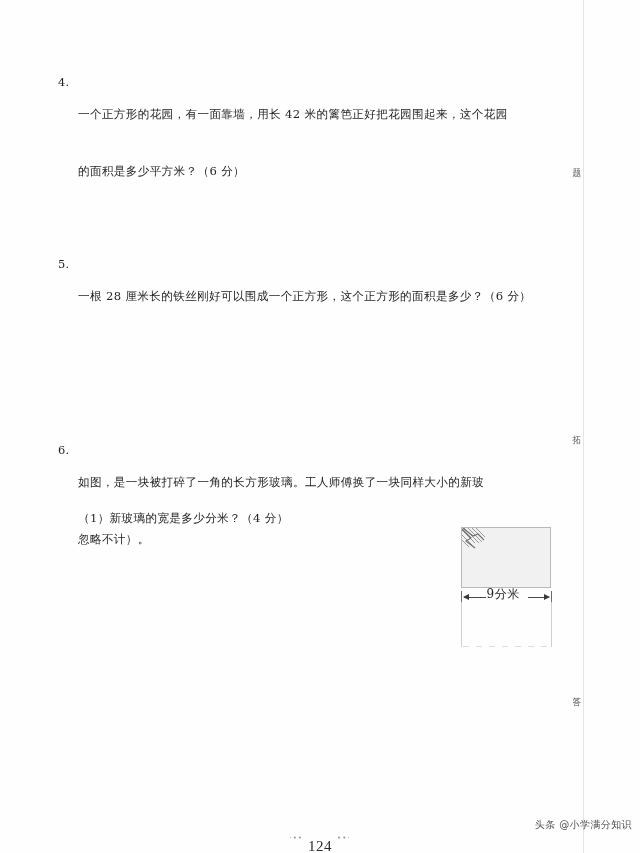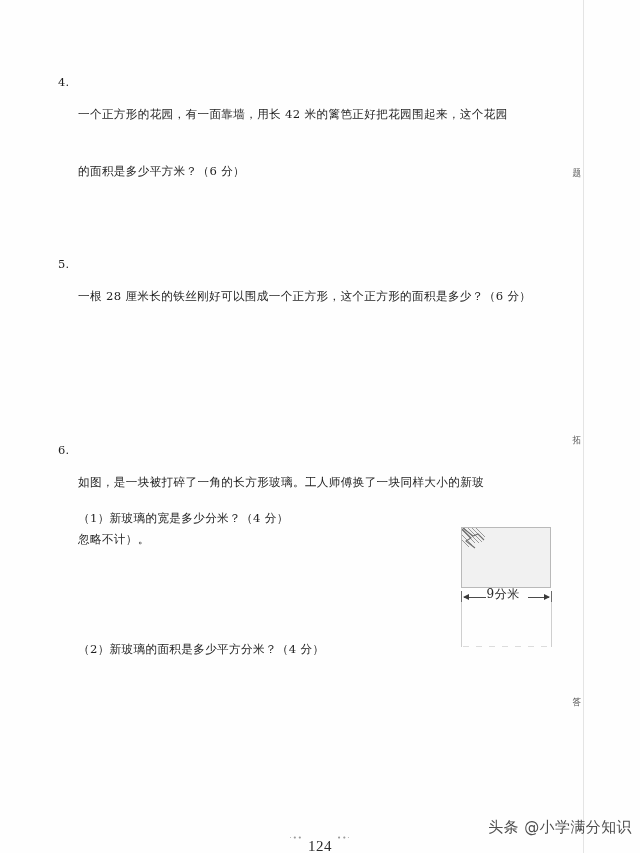--- a/index.html
+++ b/index.html
@@ -230,21 +230,21 @@
     font-size: 15px;
     color: #2c2c2c;
     margin-top: 18px;
   }
 
   .watermark {
     position: absolute;
     right: 8px;
     top: 818px;
     font-family: "DejaVu Sans", "Liberation Sans", sans-serif;
-    font-size: 15px;
+    font-size: 10px;
     color: #3b3b3b;
     letter-spacing: .4px;
     white-space: nowrap;
     opacity: .9;
   }
 </style>
 </head>
 <body>
 
 <div class="page">
@@ -281,23 +281,20 @@
     <div class="prob-line">
       <span class="prob-num"></span>
       <span class="prob-text cont">忽略不计）。</span>
     </div>
   </div>
 
   <div class="problem" id="p6q1">
     <span class="sub-line">（1）新玻璃的宽是多少分米？（4 分）</span>
   </div>
 
-  <div class="problem" id="p6q2">
-    <span class="sub-line">（2）新玻璃的面积是多少平方分米？（4 分）</span>
-  </div>
 
   <div class="figure">
     <div class="glass"></div>
 
     <div class="broken-corner">
       <svg width="26" height="24" viewBox="0 0 26 24" xmlns="http://www.w3.org/2000/svg">
         <g stroke="#8e8e8e" stroke-width="0.9" fill="none">
           <line x1="0" y1="2" x2="13" y2="15"></line>
           <line x1="2" y1="0" x2="17" y2="15"></line>
           <line x1="0" y1="7" x2="10" y2="17"></line>

